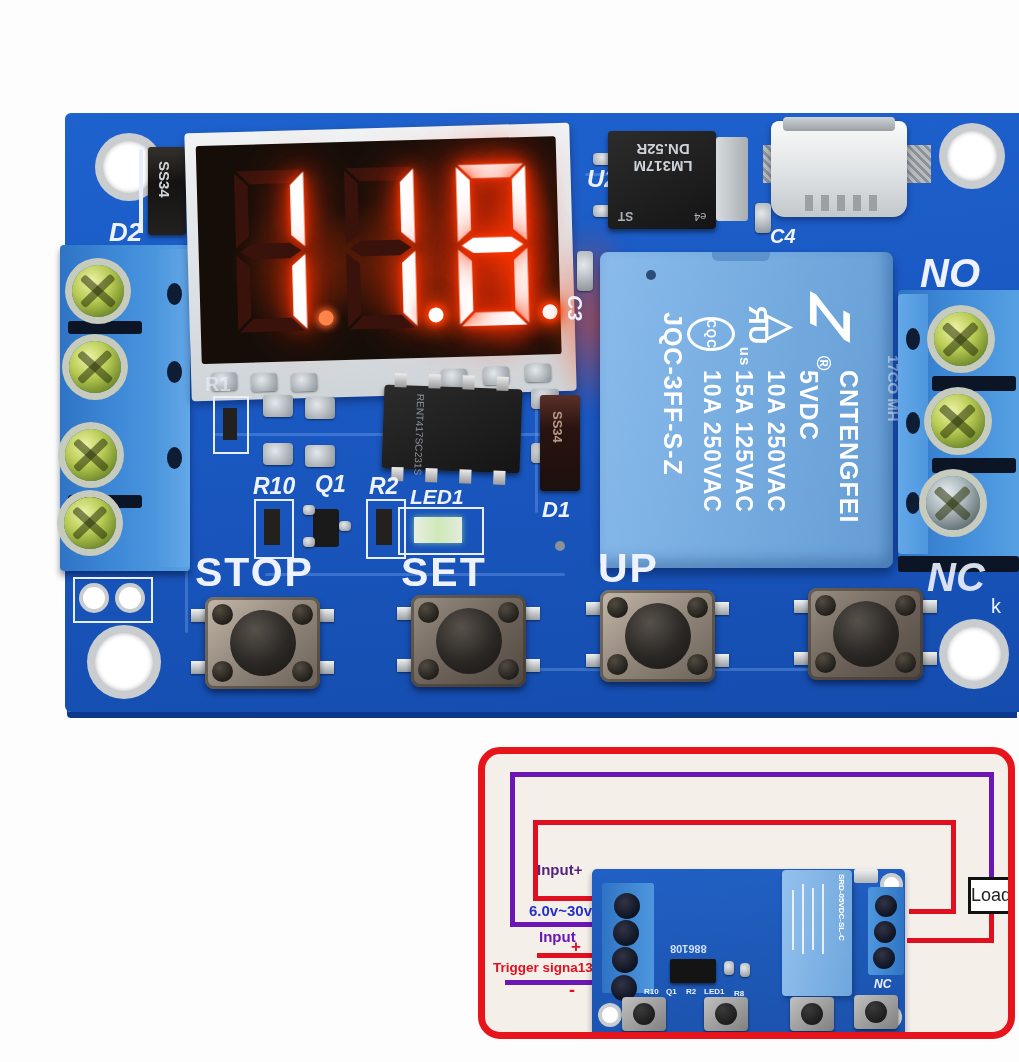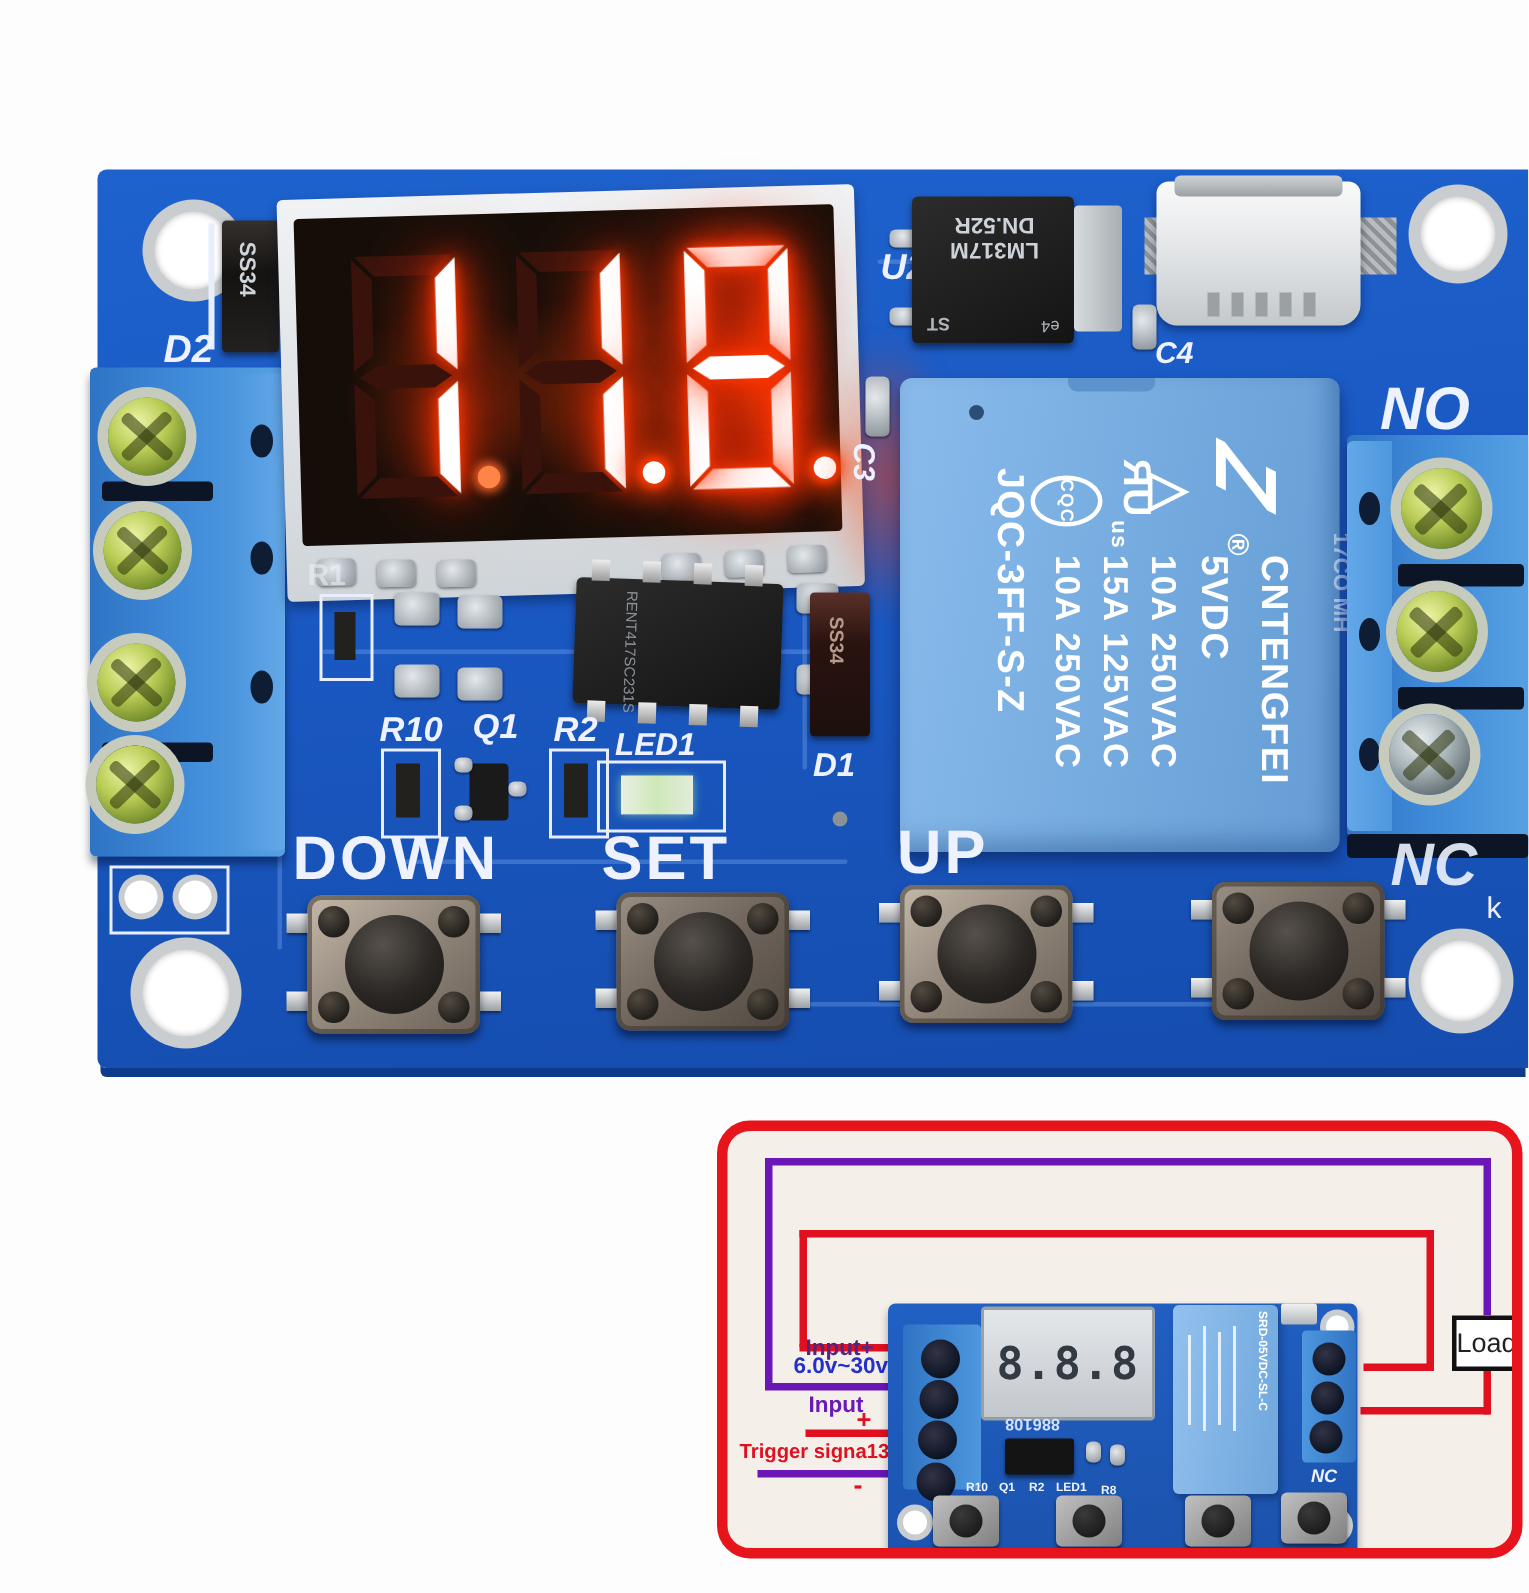--- a/index.html
+++ b/index.html
@@ -299,21 +299,21 @@
     <div class="wbox" style="left:333px;top:394px;width:82px;height:44px;">
       <div style="position:absolute;left:14px;top:8px;width:48px;height:26px;background:linear-gradient(90deg,#e8efe2,#cfe8b8 50%,#e2ecdc);box-shadow:0 0 6px rgba(190,255,160,.6);"></div>
     </div>
     <div style="position:absolute;left:490px;top:428px;width:10px;height:10px;border-radius:50%;background:#8a9298;"></div>
 
     <div class="wbox" style="left:8px;top:464px;width:76px;height:42px;">
       <div class="hole" style="left:8px;top:8px;width:22px;height:22px;box-shadow:0 0 0 4px #c9cdd0;"></div>
       <div class="hole" style="left:44px;top:8px;width:22px;height:22px;box-shadow:0 0 0 4px #c9cdd0;"></div>
     </div>
 
-    <div class="silk" style="left:130px;top:436px;font-size:41px;font-weight:600;letter-spacing:2px;">DOWN</div>
+    <div class="silk" style="left:130px;top:436px;font-size:41px;font-weight:600;letter-spacing:2px;">STOP</div>
     <div class="tact" style="left:140px;top:484px;">
       <div class="pin" style="left:-14px;top:12px;"></div>
         <div class="pin" style="left:-14px;top:64px;"></div>
       <div class="pin" style="right:-14px;top:12px;"></div>
         <div class="pin" style="right:-14px;top:64px;"></div>
       <div class="tbody"></div>
       <div class="riv" style="left:7px;top:7px;"></div>
         <div class="riv" style="right:7px;top:7px;"></div>
       <div class="riv" style="left:7px;bottom:7px;"></div>
         <div class="riv" style="right:7px;bottom:7px;"></div>
@@ -375,21 +375,21 @@
     <div class="wire" style="left:466px;top:66px;width:5px;height:92px;background:#e01020;"></div>
     <div class="wire" style="left:424px;top:155px;width:47px;height:5px;background:#e01020;"></div>
     <div class="wire" style="left:422px;top:184px;width:86px;height:5px;background:#e01020;"></div>
     <div class="wire" style="left:504px;top:160px;width:5px;height:29px;background:#e01020;"></div>
 
     <div class="wire" style="left:52px;top:199px;width:58px;height:5px;background:#e01020;"></div>
     <div class="ah" style="left:108px;top:193px;border-width:8px 0 8px 14px;border-color:transparent transparent transparent #e01020;"></div>
     <div class="wire" style="left:20px;top:226px;width:90px;height:5px;background:#6a17b5;"></div>
     <div class="ah" style="left:108px;top:220px;border-width:8px 0 8px 14px;border-color:transparent transparent transparent #6a17b5;"></div>
 
-    <div class="dlabel" style="left:52px;top:136px;font-size:15px;color:#53257e;">Input+</div>
+    <div class="dlabel" style="left:52px;top:107px;font-size:15px;color:#53257e;">Input+</div>
     <div class="dlabel" style="left:44px;top:148px;font-size:15px;color:#2430c8;">6.0v~30v</div>
     <div class="dlabel" style="left:54px;top:174px;font-size:15px;color:#6a18b8;">Input</div>
     <div class="dlabel" style="left:86px;top:183px;font-size:17px;color:#e01020;">+</div>
     <div class="dlabel" style="left:8px;top:206px;font-size:13.5px;color:#e01020;">Trigger signa13.0v~24v</div>
     <div class="dlabel" style="left:84px;top:226px;font-size:18px;color:#e01020;">-</div>
 
     <div style="position:absolute;left:483px;top:123px;width:46px;height:37px;background:#fff;border:3px solid #111;box-sizing:border-box;
                 display:flex;align-items:center;justify-content:center;">
       <span class="dlabel" style="position:static;font-size:18px;font-weight:400;color:#222;">Load</span>
     </div>
@@ -399,24 +399,20 @@
       <div class="mhole" style="left:292px;top:8px;width:15px;height:15px;"></div>
       <div class="mhole" style="left:290px;top:140px;width:16px;height:16px;"></div>
 
       <div style="position:absolute;left:10px;top:14px;width:52px;height:110px;background:linear-gradient(90deg,#2f74c4,#4e97de);border-radius:3px;">
         <div class="mscrew" style="left:12px;top:10px;width:26px;height:26px;"></div>
         <div class="mscrew" style="left:11px;top:37px;width:26px;height:26px;"></div>
         <div class="mscrew" style="left:10px;top:64px;width:26px;height:26px;"></div>
         <div class="mscrew" style="left:9px;top:92px;width:26px;height:26px;"></div>
       </div>
 
-      <div style="position:absolute;left:62px;top:2px;width:112px;height:72px;background:linear-gradient(180deg,#e4e7ea,#c2c7cc);border:2px solid #9aa0a6;border-radius:3px;
-                  display:flex;align-items:center;justify-content:center;">
-        <span style="font-family:'DejaVu Sans Mono',monospace;font-weight:700;font-size:30px;color:#343a42;letter-spacing:1px;">8.8.8</span>
-      </div>
       <span style="position:absolute;left:78px;top:74px;color:#cfe0f8;font-size:11px;font-weight:700;transform:rotate(180deg);">886108</span>
 
       <div style="position:absolute;left:78px;top:90px;width:46px;height:24px;background:#141414;border-radius:2px;box-shadow:0 2px 3px rgba(0,0,0,.5);"></div>
       <div class="padrow" style="left:132px;top:92px;width:10px;height:14px;"></div>
       <div class="padrow" style="left:148px;top:94px;width:10px;height:14px;"></div>
       <div style="position:absolute;left:196px;top:92px;width:12px;height:24px;background:#241210;border-radius:2px;"></div>
 
       <span style="position:absolute;left:52px;top:118px;color:#eef2ff;font-size:8px;font-weight:700;">R10</span>
       <span style="position:absolute;left:74px;top:118px;color:#eef2ff;font-size:8px;font-weight:700;">Q1</span>
       <span style="position:absolute;left:94px;top:118px;color:#eef2ff;font-size:8px;font-weight:700;">R2</span>

